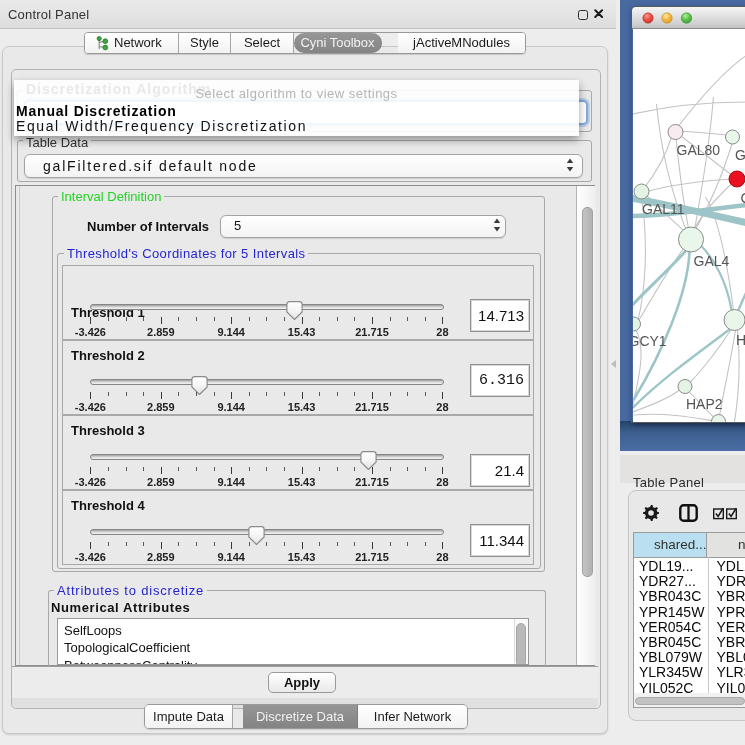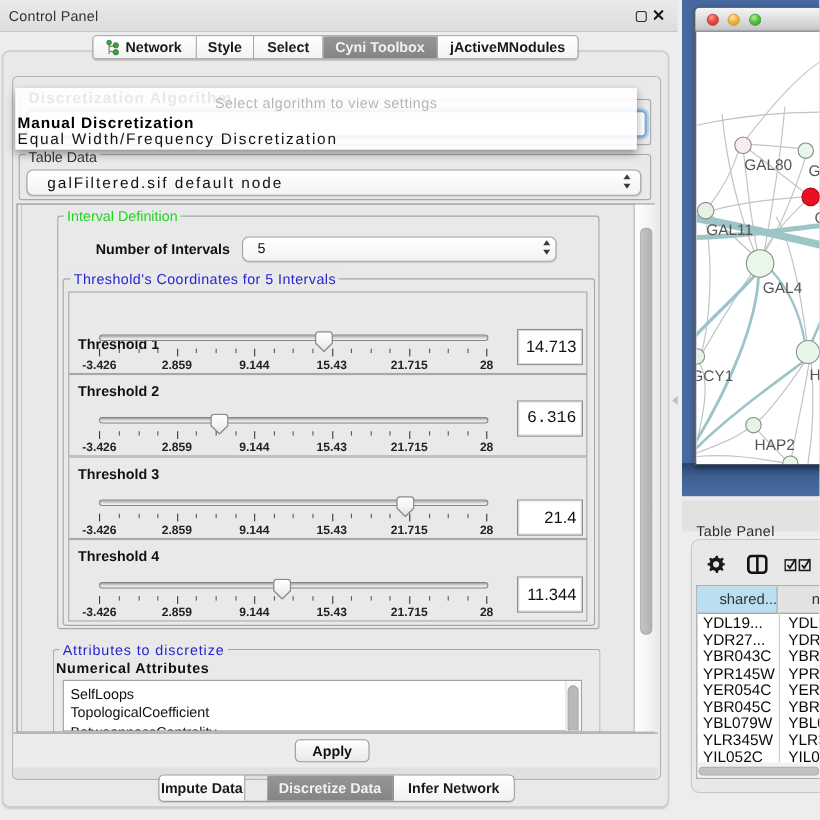--- a/index.html
+++ b/index.html
@@ -3,21 +3,21 @@
 <meta charset="utf-8">
 <style>
 html,body{margin:0;padding:0;}
 body{width:745px;height:745px;position:relative;overflow:hidden;background:#ededed;
  font-family:"Liberation Sans",sans-serif;-webkit-font-smoothing:antialiased;}
 .abs{position:absolute;}
 .grouptitle{position:absolute;background:#e9e9e9;padding:0 3px;font-size:13px;line-height:13px;}
 .gbox{position:absolute;border:1px solid #a8a8a8;border-radius:3px;}
 .combo{position:absolute;background:linear-gradient(#ffffff,#f3f3f3);border:1px solid #a3a3a3;border-radius:6px;box-shadow:0 1px 1px rgba(0,0,0,0.12);}
 .combotext{position:absolute;font-size:14px;color:#111;}
-.tab{position:absolute;top:0;height:100%;box-sizing:border-box;text-align:center;font-weight:bold;font-size:13px;color:#1a1a1a;background:linear-gradient(#ffffff,#f2f2f2);}
+.tab{position:absolute;top:0;height:100%;box-sizing:border-box;text-align:center;font-weight:normal;font-size:13px;color:#1a1a1a;background:linear-gradient(#ffffff,#f2f2f2);}
 .tabsel{background:linear-gradient(#969696,#848484);color:#f2f2f2;}
 .ticklabel{position:absolute;font-size:11px;font-weight:bold;color:#222;transform:translateX(-50%);white-space:nowrap;}
 .valbox{position:absolute;width:53px;height:31px;background:#fff;border:1px solid #909090;box-shadow:inset 0 0 0 1px #d8d8d8;font-size:15px;color:#111;text-align:right;line-height:31px;padding-right:5px;}
 .rowtext{font-size:14px;color:#0a0a0a;white-space:nowrap;}
 </style>
 </head>
 <body>
 
 <div class="abs" style="left:0;top:0;width:616px;height:28px;background:linear-gradient(#eaeaea,#ddd);border-bottom:1px solid #c2c2c2;"></div>
 <div class="abs" style="left:8px;top:7px;font-size:13px;color:#333;letter-spacing:0.2px;">Control Panel</div>
@@ -36,21 +36,21 @@
     <svg style="position:absolute;left:11px;top:2.5px;" width="13" height="15" viewBox="0 0 13 15">
         <path d="M3.2 3 L3.2 13 M3.2 6.5 L8.5 5.2 M3.2 10.5 L8.5 11.4" stroke="#8a8a8a" stroke-width="1.2" fill="none"></path>
         <circle cx="3.2" cy="2.6" r="2.1" fill="#3fa33f" stroke="#2c7a2c" stroke-width="0.8"></circle>
         <circle cx="9.3" cy="5.2" r="2.4" fill="#3fa33f" stroke="#2c7a2c" stroke-width="0.8"></circle>
         <circle cx="9.3" cy="11.5" r="2.4" fill="#3fa33f" stroke="#2c7a2c" stroke-width="0.8"></circle>
       </svg>
     <span style="position:absolute;left:29px;top:0;">Network</span>
     </div>
   <div class="tab" style="left:94px;width:52px;line-height:20px;border-right:1px solid #a5a5a5;">Style</div>
   <div class="tab" style="left:146px;width:63px;line-height:20px;border-right:1px solid #a5a5a5;">Select</div>
-  <div class="tab tabsel" style="left:209px;width:104px;line-height:20px;border-right:1px solid #7e7e7e;">Cyni Toolbox</div>
+  <div class="tab tabsel" style="left:209px;width:88px;line-height:20px;border-right:1px solid #7e7e7e;border-radius:10px;">Cyni Toolbox</div>
   <div class="tab" style="left:313px;width:127px;line-height:20px;">jActiveMNodules</div>
 </div>
 
 <div class="gbox" style="left:17px;top:90px;width:573px;height:40px;"></div>
 <div class="grouptitle" style="left:23px;top:83px;font-weight:bold;font-size:14px;color:#333;letter-spacing:1px;">Discretization Algorithm</div>
 <div class="abs" style="left:24px;top:100px;width:560px;height:21px;background:#fff;border:2px solid #84a9d8;border-radius:5px;box-shadow:0 0 0 2px #b7cce8;"></div>
 
 <div class="gbox" style="left:17px;top:140px;width:573px;height:40px;"></div>
 <div class="grouptitle" style="left:23px;top:136px;color:#333;">Table Data</div>
 <div class="combo" style="left:24px;top:154px;width:557px;height:22px;"></div>
@@ -251,21 +251,21 @@
 <div class="abs" style="left:57px;top:618px;width:472px;height:47px;background:#fff;border:1px solid #999;box-sizing:border-box;overflow:hidden;">
   <div style="position:absolute;left:6px;top:2.5px;font-size:13px;color:#111;line-height:17.5px;">SelfLoops<br>TopologicalCoefficient<br>BetweennessCentrality</div>
   <div style="position:absolute;right:0;top:0;width:13px;height:47px;background:#fafafa;border-left:1px solid #ddd;"></div>
   <div style="position:absolute;right:2.5px;top:4px;width:8px;height:42px;background:#b9b9b9;border:1px solid #a6a6a6;border-radius:5px;"></div>
 </div>
 
 <div class="abs" style="left:12px;top:666px;width:586px;height:31px;background:#ececec;border-top:1px solid #9e9e9e;"></div>
 <div class="abs" style="left:268px;top:672px;width:66px;height:19px;background:linear-gradient(#ffffff,#e9e9e9);border:1px solid #999;border-radius:5px;text-align:center;font-size:13px;font-weight:bold;color:#111;line-height:19px;">Apply</div>
 
 <div class="abs" style="left:144px;top:703.5px;width:322px;height:23px;border:1px solid #9a9a9a;border-radius:5px;overflow:hidden;box-shadow:0 1px 1px rgba(0,0,0,0.12);">
-  <div class="tab" style="left:0;width:78px;line-height:23px;border-right:1px solid #a5a5a5;">Impute Data</div>
+  <div class="tab" style="left:0;width:88px;line-height:23px;border-right:1px solid #a5a5a5;">Impute Data</div>
   <div class="tab" style="left:213px;width:109px;line-height:23px;">Infer Network</div>
   <div class="tab tabsel" style="left:98px;width:115px;line-height:23px;border-right:1px solid #7e7e7e;">Discretize Data</div>
 </div>
 
 <div class="abs" style="left:611px;top:360px;width:0;height:0;border-top:4px solid transparent;border-bottom:4px solid transparent;border-right:5px solid #bdbdbd;"></div>
 
 <div class="abs" style="left:620px;top:0;width:125px;height:451px;background:#47699f;"></div>
 <div class="abs" style="left:620px;top:421px;width:125px;height:30px;background:linear-gradient(#27426b,#3d608f 40%,#4a6ea5);"></div>
 
 <div class="abs" style="left:631px;top:6px;width:114px;height:415px;border:1px solid #5a5a5a;border-right:none;border-radius:5px 0 0 0;overflow:hidden;box-shadow:1px 2px 5px rgba(0,0,20,0.4);">

